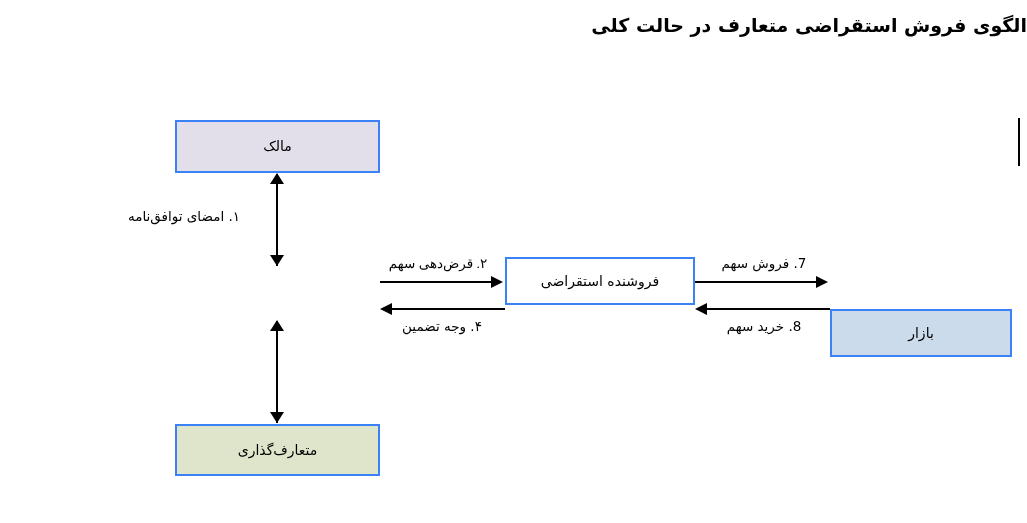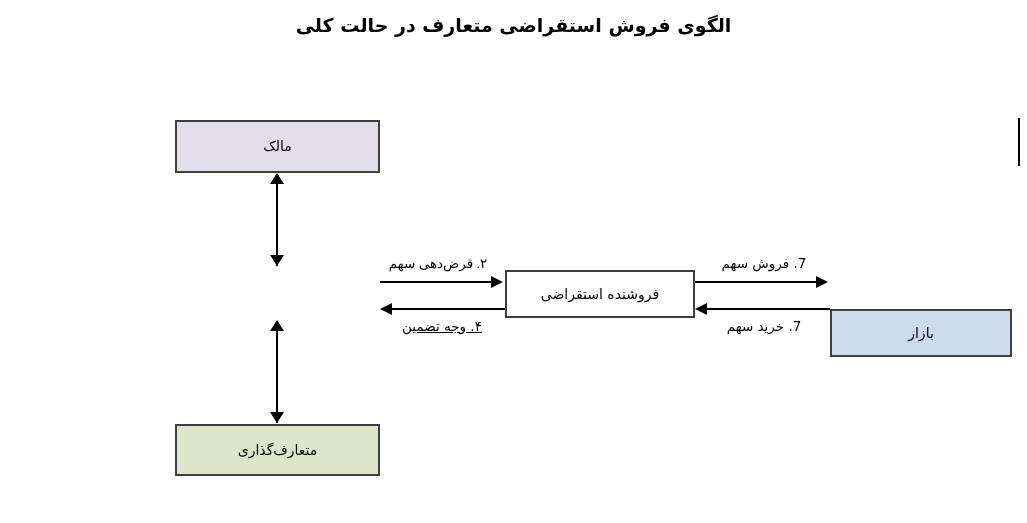--- a/index.html
+++ b/index.html
@@ -18,47 +18,47 @@
     background: #ffffff;
     overflow: hidden;
   }
 
   
   .title {
     position: absolute;
     left: 0;
     right: 0;
     top: 14px;
-    text-align: center;
+    text-align: right;
     font-size: 19px;
     font-weight: bold;
     color: #000000;
     letter-spacing: 0;
     direction: rtl;
     white-space: nowrap;
   }
 
   
   .node {
     position: absolute;
     box-sizing: border-box;
-    border: 2px solid #404040;
+    border: 2px solid #3b82f6;
     display: flex;
     align-items: center;
     justify-content: center;
     font-size: 14px;
     color: #000000;
     direction: rtl;
     text-align: center;
     line-height: 1.2;
     white-space: nowrap;
   }
   .node.owner      { left: 175px; top: 120px; width: 205px; height: 53px; background: #e3dfea; }
   .node.broker     { left: 175px; top: 267px; width: 205px; height: 53px; background: #fbdcbd; }
-  .node.seller     { left: 505px; top: 270px; width: 190px; height: 48px; background: #ffffff; }
+  .node.seller     { left: 505px; top: 257px; width: 190px; height: 48px; background: #ffffff; }
   .node.market     { left: 830px; top: 270px; width: 182px; height: 48px; background: #ccdbec; margin-top: 39px; }
   .node.investment { left: 175px; top: 424px; width: 205px; height: 52px; background: #dee5ca; }
 
   
   .arrow-v {
     position: absolute;
     width: 2px;
     background: #000000;
   }
   .arrow-h {
@@ -132,36 +132,37 @@
     <span>بازار</span>
   </div>
 
   <div class="node investment">
     <span>متعارف‌گذاری</span>
   </div>
 
   <div class="arrow-v" style="left:276px; top:174px; height:92px;"></div>
   <div class="head up" style="left:270px; top:173px;"></div>
   <div class="head down" style="left:270px; top:255px;"></div>
+  <div class="edge-label" style="right:auto; left:104px; top:208px; width:160px;">۱. امضای توافق‌نامه</div>
 
   <div class="arrow-v" style="left:276px; top:321px; height:102px;"></div>
   <div class="head up" style="left:270px; top:320px;"></div>
   <div class="head down" style="left:270px; top:412px;"></div>
 
   <div class="arrow-h" style="left:380px; top:281px; width:113px;"></div>
   <div class="head right" style="left:491px; top:276px;"></div>
   <div class="edge-label" style="left:376px; top:255px; width:124px;font-family:Liberation Serif, serif;">۲. قرض‌دهی سهم</div>
 
   <div class="arrow-h" style="left:392px; top:308px; width:113px;"></div>
   <div class="head left" style="left:380px; top:303px;"></div>
-  <div class="edge-label" style="left:380px; top:318px; width:124px;text-decoration:underline;">۴. وجه تضمین</div>
+  <div class="edge-label" style="left:380px; top:318px; width:124px;">۴. وجه تضمین</div>
 
   <div class="arrow-h" style="left:695px; top:281px; width:123px;"></div>
   <div class="head right" style="left:816px; top:276px;"></div>
   <div class="edge-label" style="left:706px; top:255px; width:116px;">7. فروش سهم</div>
 
   <div class="arrow-h" style="left:707px; top:308px; width:123px;"></div>
   <div class="head left" style="left:695px; top:303px;"></div>
-  <div class="edge-label" style="left:706px; top:318px; width:116px;">7. خرید سهم</div>
+  <div class="edge-label" style="left:706px; top:318px; width:116px;">8. خرید سهم</div>
 
   <div class="edge-artifact"></div>
 
 </div>
 
 </body></html>

